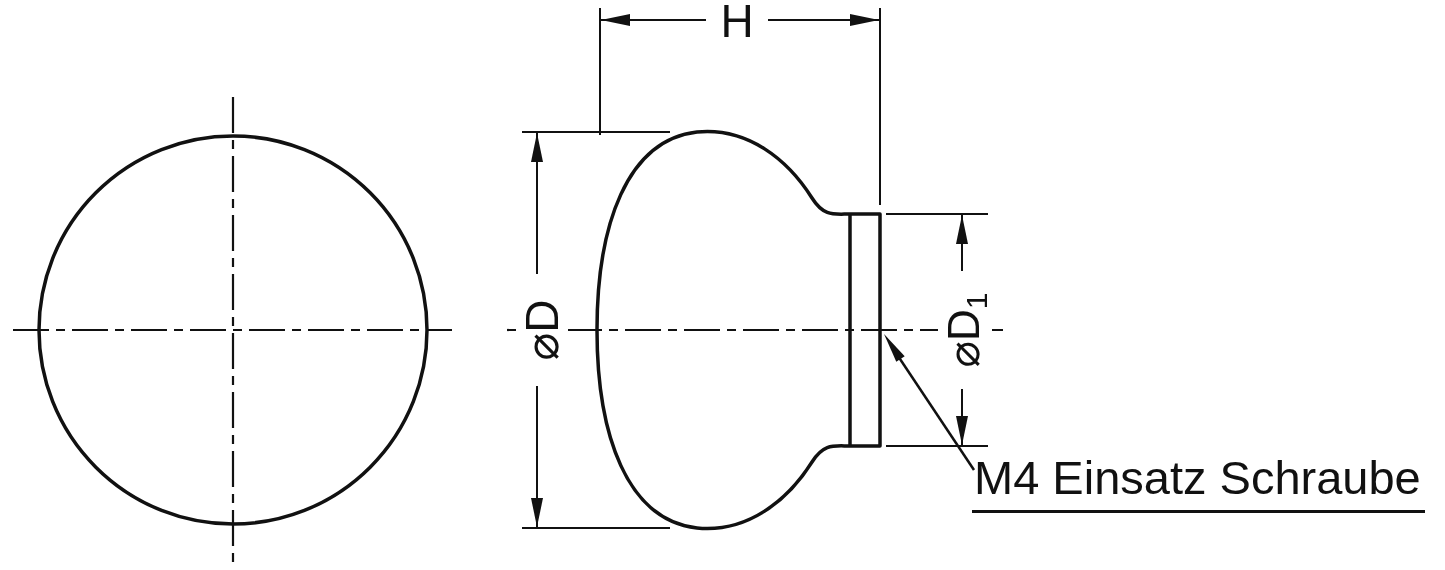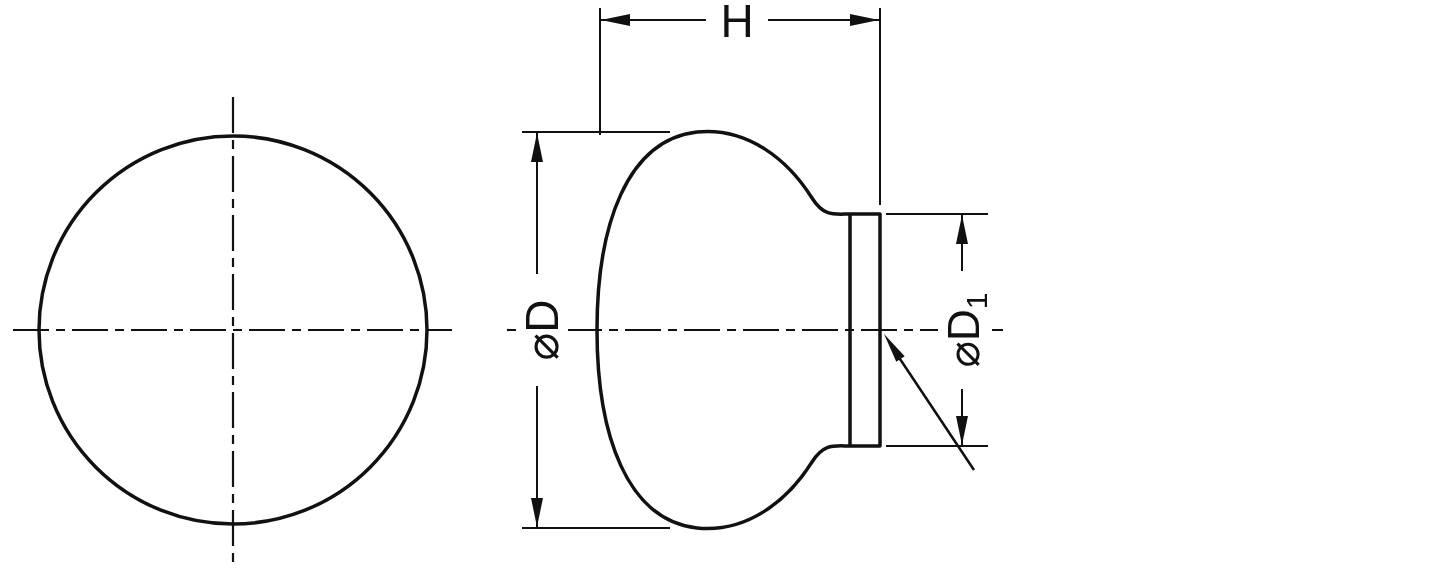--- a/index.html
+++ b/index.html
@@ -93,14 +93,15 @@
       <polygon fill="#111111" stroke="none" points="884,334 904.7,356.3 896.3,361.8"></polygon>
     </g>
   </svg>
 
   <div id="label-h" class="dim-label">H</div>
 
   <div id="label-d" class="dim-label rot">⌀D</div>
 
   <div id="label-d1" class="dim-label rot"><span>⌀D</span><span class="sub">1</span></div>
 
+  <div id="leader-note">M4 Einsatz Schraube</div>
 
 </div>
 
 </body></html>

